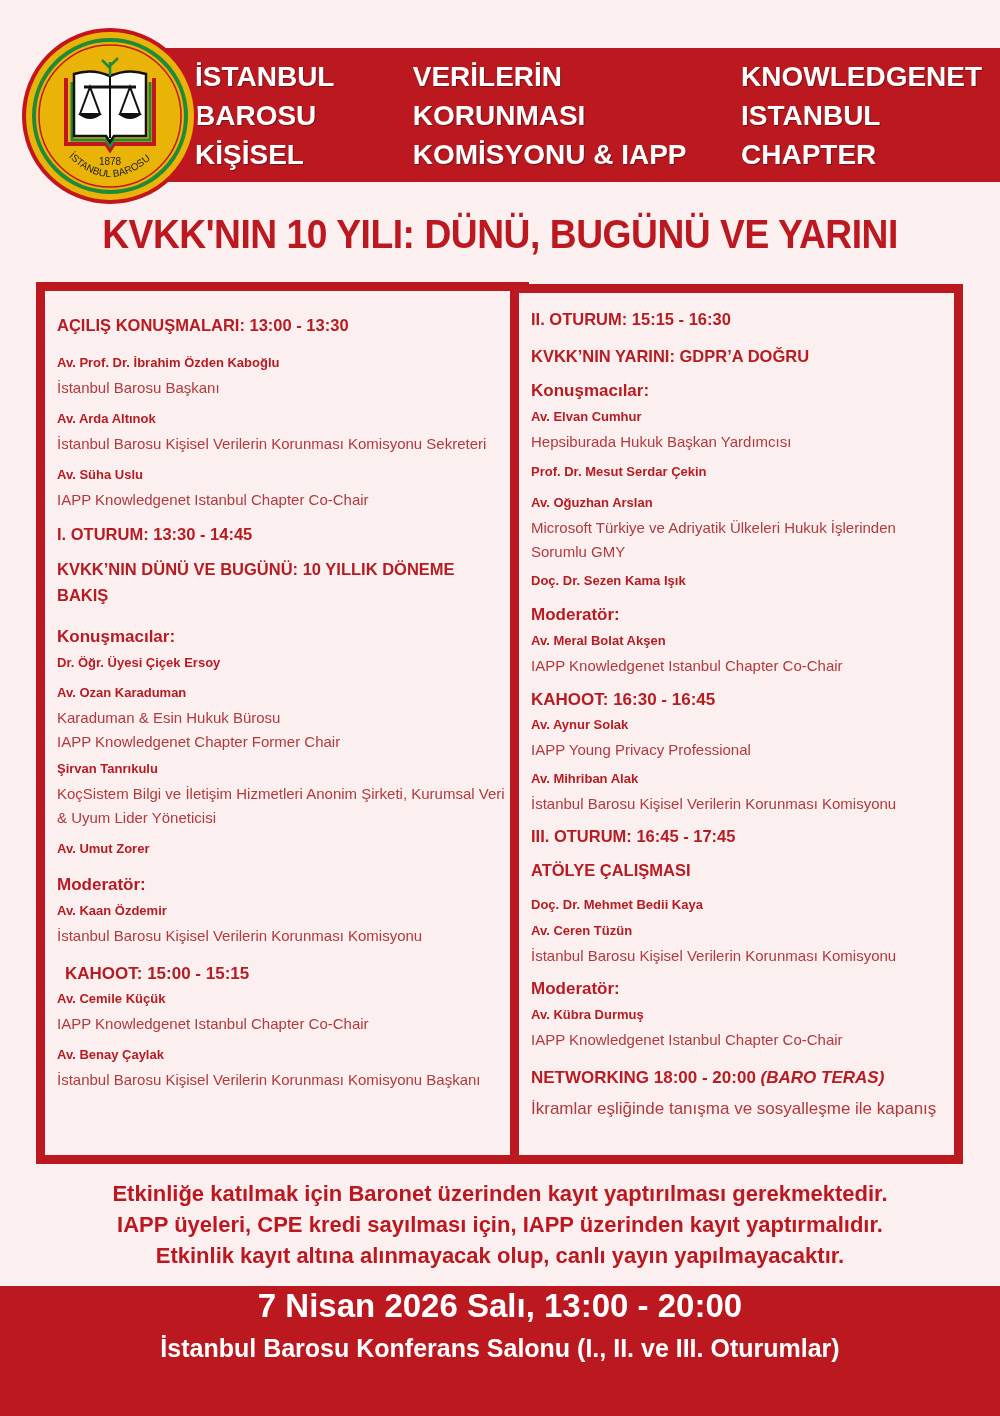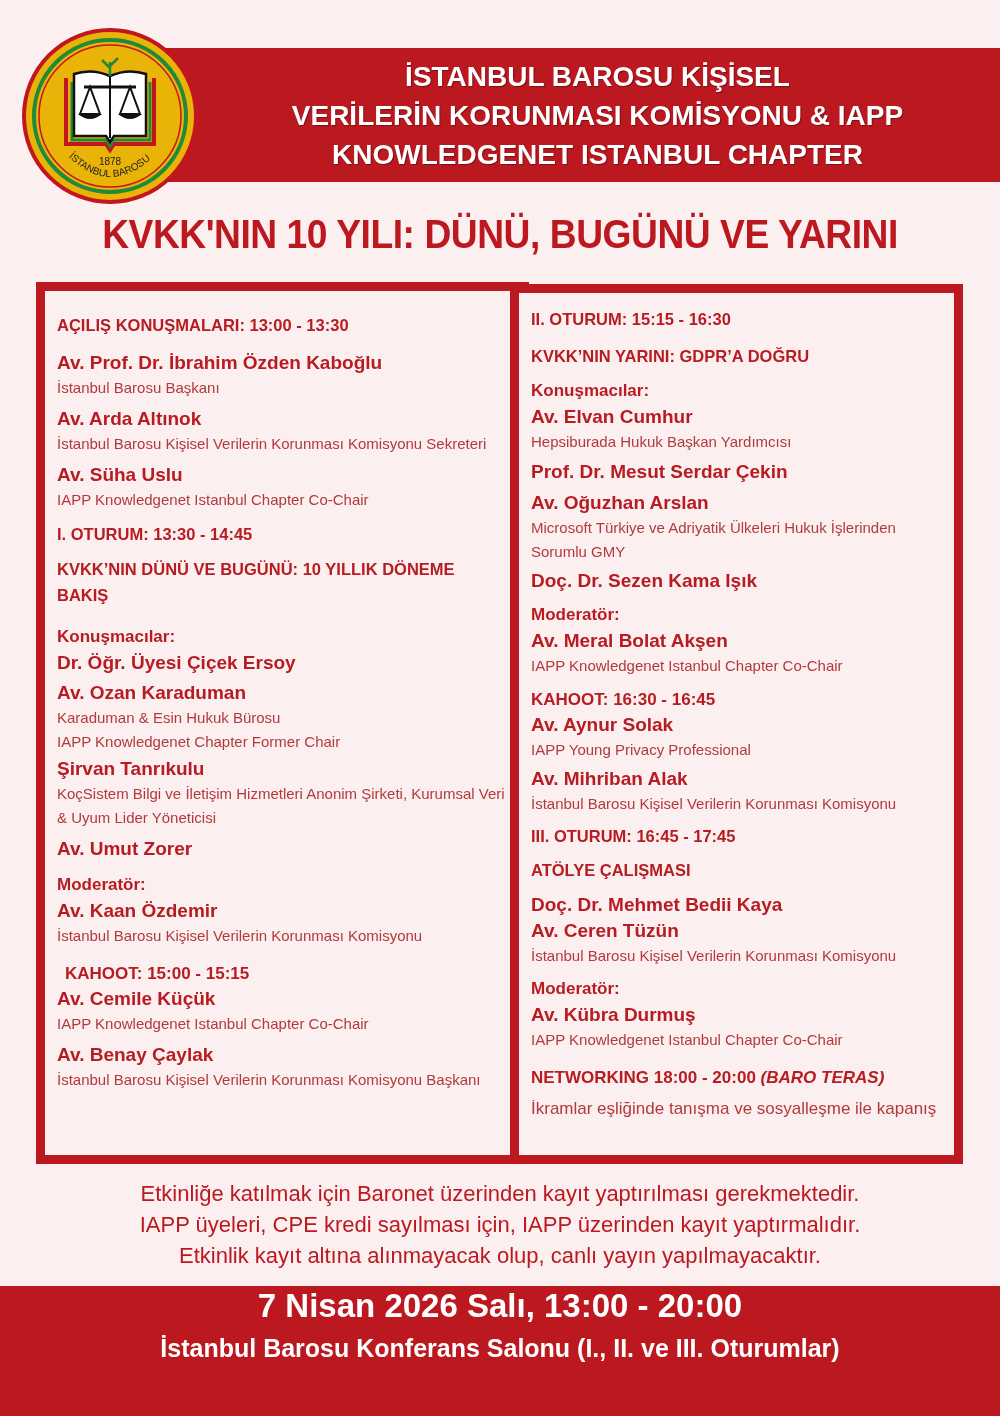--- a/index.html
+++ b/index.html
@@ -5,21 +5,21 @@
   html, body { margin: 0; padding: 0; }
   body {
     width: 1000px; height: 1416px; position: relative; overflow: hidden;
     background: #fcefef;
     font-family: "Liberation Sans", sans-serif;
     color: #b71c22;
   }
   .header-bar {
     position: absolute; left: 165px; top: 48px; width: 835px; height: 134px;
     background: #bc1820;
-    display: flex; flex-direction: column; justify-content: center; align-items: center;
+    display: flex; flex-direction: row; justify-content: center; align-items: center;
   }
   .header-bar .line {
     color: #fff; font-weight: bold; font-size: 28px; line-height: 39px;
     text-shadow: 1px 1px 1px rgba(0,0,0,0.35);
     padding-left: 30px;
   }
   .logo {
     position: absolute; left: 22px; top: 28px; width: 176px; height: 176px;
     border-radius: 50%; background: #eab308;
     border: 4px solid #c2161e; box-sizing: border-box;
@@ -31,27 +31,27 @@
     font-family: "Liberation Sans Narrow", "Liberation Sans", sans-serif;
     transform: scaleX(0.93);
   }
   .box {
     position: absolute; border: 9px solid #bc1820; box-sizing: border-box;
     background: #fcefef;
   }
   .box.left { left: 36px; top: 282px; width: 493px; height: 882px; padding: 22px 12px 0 12px; }
   .box.right { left: 510px; top: 284px; width: 453px; height: 880px; padding: 14px 12px 0 12px; }
   .sec { font-weight: bold; font-size: 16.5px; line-height: 24px; color: #b71c22; }
-  .name { font-weight: bold; font-size: 19px; line-height: 26px; color: #b71c22; }
+  .name { font-weight: bold; font-size: 13px; line-height: 26px; color: #b71c22; }
   .role { font-size: 15px; line-height: 24px; color: #b23a3e; }
   .label { font-weight: bold; font-size: 17px; line-height: 26px; color: #b71c22; }
   .para { font-size: 17px; line-height: 26px; color: #b23a3e; }
   .notice {
     position: absolute; left: 0; top: 1178px; width: 1000px; text-align: center;
-    font-weight: normal; font-size: 22px; line-height: 31px; color: #bc1820;
+    font-weight: bold; font-size: 22px; line-height: 31px; color: #bc1820;
   }
   .footer-bar {
     position: absolute; left: 0; top: 1286px; width: 1000px; height: 130px;
     background: #bc1820; text-align: center; color: #fff;
   }
   .footer-bar .date { font-weight: bold; font-size: 33px; line-height: 40px; }
   .footer-bar .venue { font-weight: bold; font-size: 25px; line-height: 28px; }
 </style>
 </head>
 <body>

